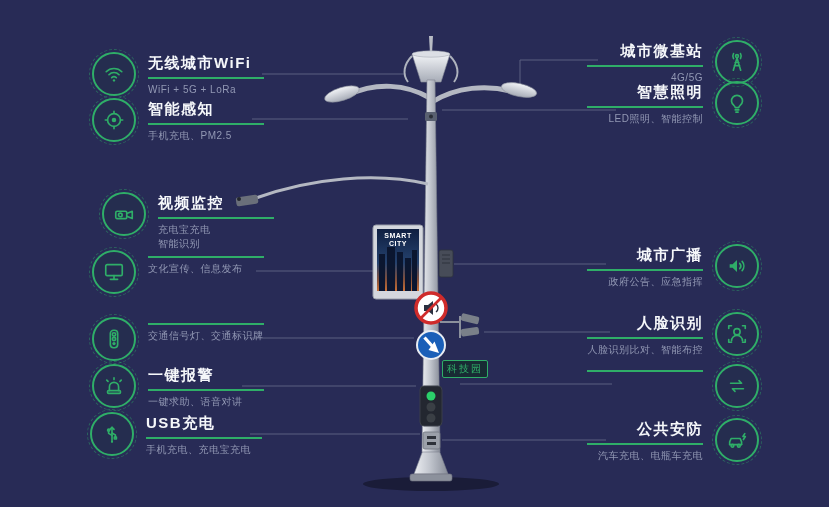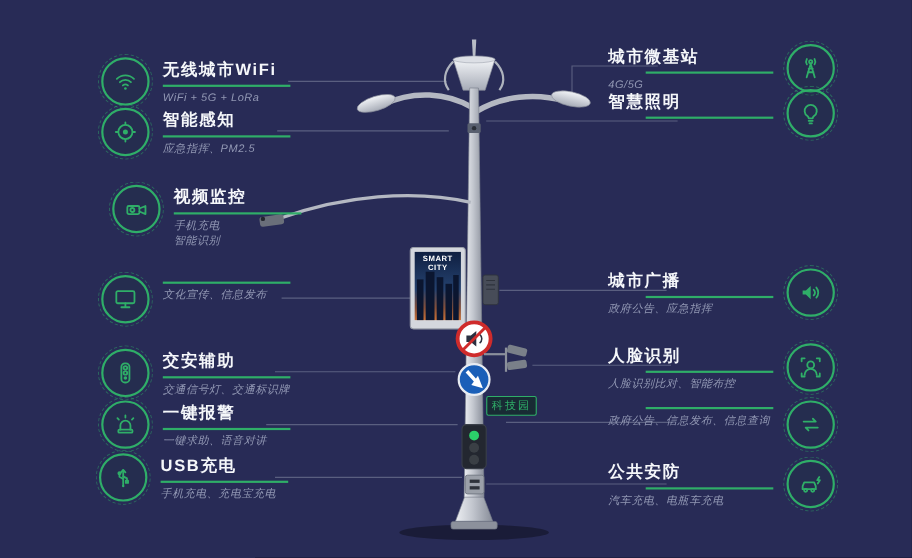--- a/index.html
+++ b/index.html
@@ -17,22 +17,22 @@
     background:rgba(20,60,40,0.15);
   }
   .icon-ring::before{
     content:"";position:absolute;inset:-5px;border-radius:50%;
     border:1px dashed rgba(47,174,104,0.45);
   }
   .icon-ring svg{width:22px;height:22px;}
   .text{padding-top:2px;}
   .title{font-size:15px;font-weight:bold;color:#f5f7fa;letter-spacing:1.5px;white-space:nowrap;}
   .underline{height:2px;background:var(--accent);width:116px;margin:4px 0 4px;}
-  .subtitle{font-size:10px;color:#9298b4;letter-spacing:.5px;line-height:1.4;white-space:nowrap;font-style:italic;}
-  .item.right .text{min-width:150px;}
+  .subtitle{font-size:10px;color:#9298b4;letter-spacing:.5px;line-height:1.4;white-space:nowrap;}
+  .item.right .text{text-align:right;min-width:150px;}
   .item.right .underline{margin-left:auto;}
   .screen-label{
     position:absolute;left:377px;top:232px;width:42px;text-align:center;
     font-size:7px;font-weight:bold;color:#ffffff;letter-spacing:.5px;line-height:1.1;
   }
   .tech-tag{
     position:absolute;left:442px;top:360px;
     border:1px solid var(--accent);color:var(--accent);
     font-size:10px;letter-spacing:2px;padding:1px 4px;
     background:rgba(14,44,30,0.6);border-radius:2px;white-space:nowrap;
@@ -189,36 +189,36 @@
     <div class="icon-ring">
       <svg viewBox="0 0 24 24" fill="none" stroke="#2fae68" stroke-width="1.8" stroke-linecap="round" stroke-linejoin="round">
         <circle cx="12" cy="12" r="7"></circle>
           <circle cx="12" cy="12" r="2.5" fill="#2fae68" stroke="none"></circle>
         <path d="M12 2.5v2M12 19.5v2M2.5 12h2M19.5 12h2"></path>
       </svg>
     </div>
     <div class="text">
       <div class="title">智能感知</div>
       <div class="underline"></div>
-      <div class="subtitle">应急指挥、PM2.5</div>
-    </div>
-  </div>
-
-  <div class="item left" style="left:102px;top:168px">
+      <div class="subtitle">手机充电、PM2.5</div>
+    </div>
+  </div>
+
+  <div class="item left" style="left:102px;top:192px">
     <div class="icon-ring">
       <svg viewBox="0 0 24 24" fill="none" stroke="#2fae68" stroke-width="1.8" stroke-linecap="round" stroke-linejoin="round">
         <rect x="3" y="9" width="12" height="8" rx="1.5"></rect>
           <path d="M15 11.5 21 9v8l-6-2.5"></path>
           <circle cx="8" cy="13" r="2"></circle>
       </svg>
     </div>
     <div class="text">
       <div class="title">视频监控</div>
       <div class="underline"></div>
-      <div class="subtitle">手机充电</div>
+      <div class="subtitle">充电宝充电</div>
       <div class="subtitle">智能识别</div>
     </div>
   </div>
 
   <div class="item left" style="left:92px;top:250px">
     <div class="icon-ring">
       <svg viewBox="0 0 24 24" fill="none" stroke="#2fae68" stroke-width="1.8" stroke-linecap="round" stroke-linejoin="round">
         <rect x="3" y="4" width="18" height="12" rx="1.5"></rect>
           <path d="M12 16v4M8 20h8"></path>
       </svg>
@@ -232,21 +232,20 @@
   <div class="item left" style="left:92px;top:317px">
     <div class="icon-ring">
       <svg viewBox="0 0 24 24" fill="none" stroke="#2fae68" stroke-width="1.8" stroke-linecap="round" stroke-linejoin="round">
         <rect x="8" y="2.5" width="8" height="19" rx="3.5"></rect>
           <circle cx="12" cy="7" r="1.8"></circle>
         <circle cx="12" cy="12" r="1.8"></circle>
           <circle cx="12" cy="17" r="1.8" fill="#2fae68" stroke="none"></circle>
       </svg>
     </div>
     <div class="text">
-      <div class="title">交安辅助</div>
       <div class="underline"></div>
       <div class="subtitle">交通信号灯、交通标识牌</div>
     </div>
   </div>
 
   <div class="item left" style="left:90px;top:412px">
     <div class="icon-ring">
       <svg viewBox="0 0 24 24" fill="none" stroke="#2fae68" stroke-width="1.8" stroke-linecap="round" stroke-linejoin="round">
         <path d="M12 20V5"></path>
           <path d="M9.8 7 12 4.6 14.2 7"></path>
@@ -292,20 +291,21 @@
         <path d="M8.2 8.2a5.4 5.4 0 0 1 0-5.4"></path>
           <path d="M15.8 2.8a5.4 5.4 0 0 1 0 5.4"></path>
       </svg>
     </div>
   </div>
 
   <div class="item right" style="right:70px;top:81px">
     <div class="text">
       <div class="title">智慧照明</div>
       <div class="underline"></div>
+      <div class="subtitle">LED照明、智能控制</div>
     </div>
     <div class="icon-ring">
       <svg viewBox="0 0 24 24" fill="none" stroke="#2fae68" stroke-width="1.8" stroke-linecap="round" stroke-linejoin="round">
         <path d="M8.5 14.5a6 6 0 1 1 7 0c-.9.7-1.5 1.3-1.5 2.5h-4c0-1.2-.6-1.8-1.5-2.5z"></path>
         <path d="M10 19.5h4M10.8 22h2.4"></path>
       </svg>
     </div>
   </div>
 
   <div class="item right" style="right:70px;top:312px">
@@ -334,21 +334,20 @@
         <path d="M4 10v4h3.2L12 18.5v-13L7.2 10H4z" fill="#2fae68" stroke="none"></path>
         <path d="M15 9.2a4.2 4.2 0 0 1 0 5.6"></path>
           <path d="M17.6 7a7.6 7.6 0 0 1 0 10"></path>
       </svg>
     </div>
   </div>
 
   <div class="item right" style="right:70px;top:364px">
     <div class="text">
       <div class="underline"></div>
-      <div class="subtitle">政府公告、信息发布、信息查询</div>
     </div>
     <div class="icon-ring">
       <svg viewBox="0 0 24 24" fill="none" stroke="#2fae68" stroke-width="1.8" stroke-linecap="round" stroke-linejoin="round">
         <path d="M5 9h12l-2.8-2.8"></path>
           <path d="M19 15H7l2.8 2.8"></path>
       </svg>
     </div>
   </div>
 
   <div class="item right" style="right:70px;top:418px">

